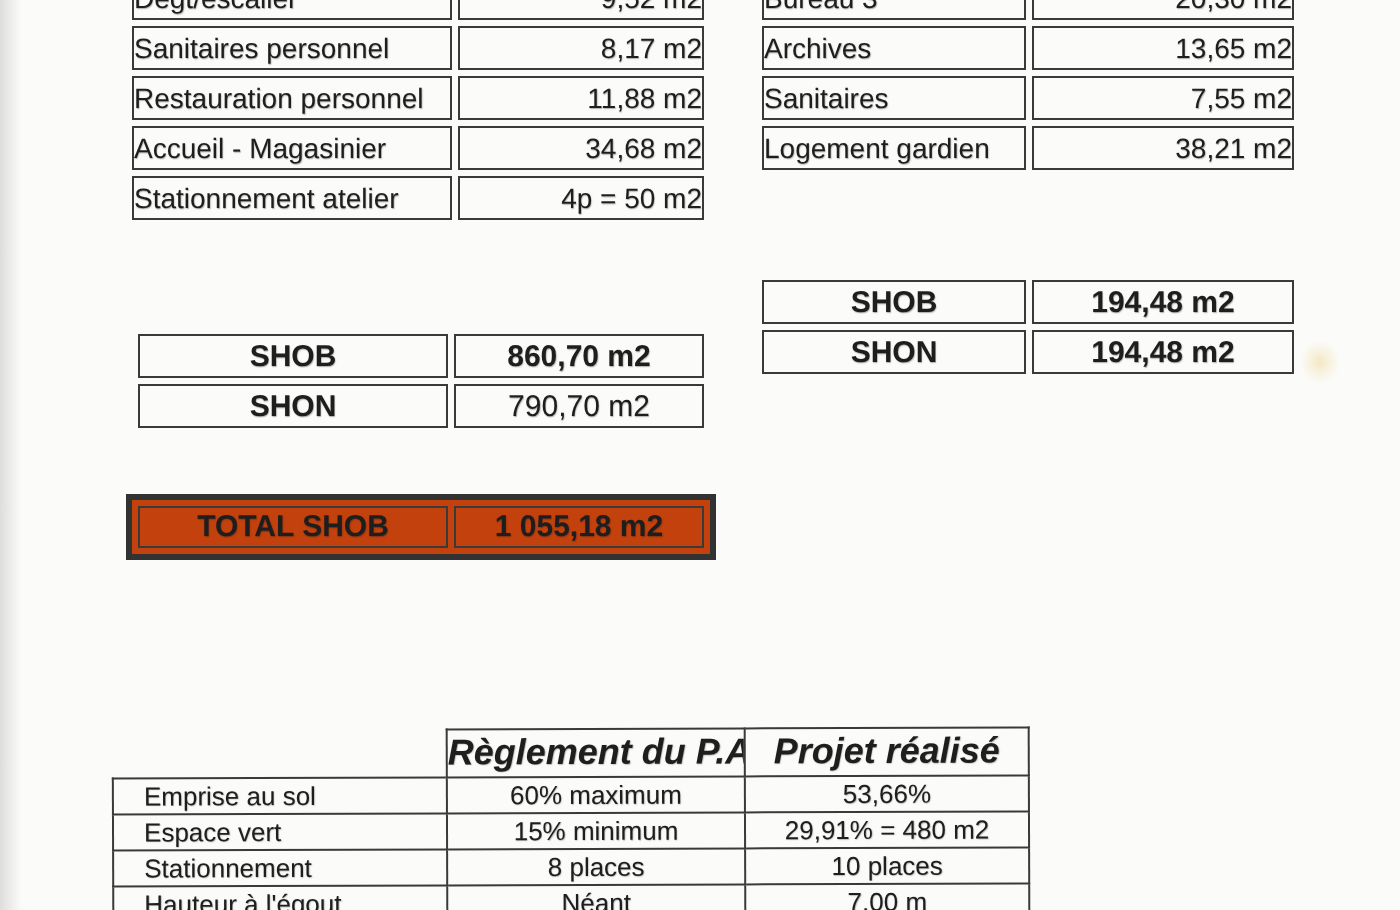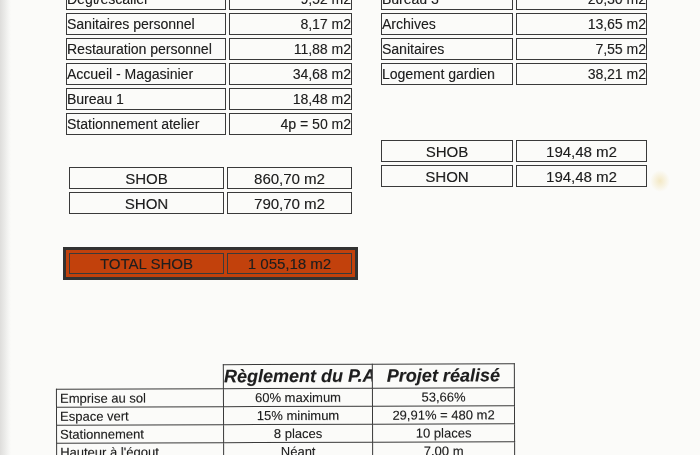--- a/index.html
+++ b/index.html
@@ -30,21 +30,21 @@
     font-size:14px;
     box-sizing:content-box;
     white-space:nowrap;
     overflow:hidden;
     text-shadow:0.3px 0.3px 0.6px rgba(25,25,25,0.35);
   }
   td.lbl{text-align:left;padding-left:6px;}
   td.val{text-align:right;padding-right:18px;}
   td.val-far{text-align:right;padding-right:27px;}
   td.ctr{text-align:center;}
-  .b{font-weight:normal;}
+  .b{font-weight:bold;}
   
   #tbl-detail-left {left:63px;top:-15px;width:292px;}
   #tbl-detail-left  col.c1{width:160px;}
   #tbl-detail-right{left:378px;top:-15px;width:272px;}
   #tbl-detail-right col.c1{width:132px;}
   #tbl-summary-right{left:378px;top:137px;width:272px;}
   #tbl-summary-right col.c1{width:132px;}
   #tbl-summary-right td{font-size:15px;}
   #tbl-summary-left{left:66px;top:164px;width:289px;}
   #tbl-summary-left col.c1{width:155px;}
@@ -64,21 +64,21 @@
   #tbl-regs th, #tbl-regs td{
     border:1.6px solid #3a3a3a;
     padding:0;
     white-space:nowrap;
     overflow:hidden;
     text-shadow:0.3px 0.3px 0.6px rgba(25,25,25,0.35);
   }
   #tbl-regs th{height:23px;font-size:18px;font-style:italic;font-weight:bold;text-align:center;}
   #tbl-regs th.empty{border:none;background:transparent;}
   #tbl-regs td{height:17px;font-size:13px;}
-  #tbl-regs td.lbl{padding-left:3px;}
+  #tbl-regs td.lbl{padding-left:15px;}
 </style>
 </head>
 <body>
 
 <div class="page">
   <div class="scan-edge"></div>
   <div class="scan-smudge"></div>
 
   <table class="sp" id="tbl-detail-left">
     <colgroup>
@@ -96,24 +96,20 @@
     </tr>
     <tr>
       <td class="lbl">Restauration personnel</td>
       <td class="val">11,88 m2</td>
     </tr>
     <tr>
       <td class="lbl">Accueil - Magasinier</td>
       <td class="val">34,68 m2</td>
     </tr>
     <tr>
-      <td class="lbl">Bureau 1</td>
-      <td class="val">18,48 m2</td>
-    </tr>
-    <tr>
       <td class="lbl">Stationnement atelier</td>
       <td class="val">4p = 50 m2</td>
     </tr>
   </tbody>
     </table>
 
   <table class="sp" id="tbl-detail-right">
     <colgroup>
         <col class="c1">
         <col class="c2">

